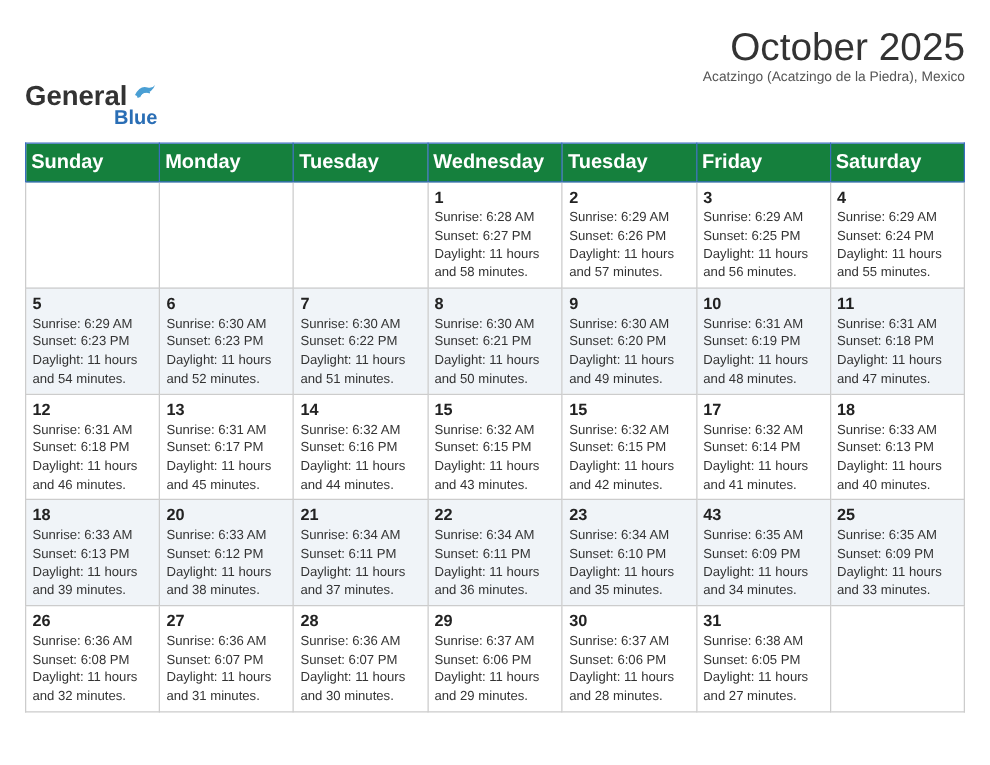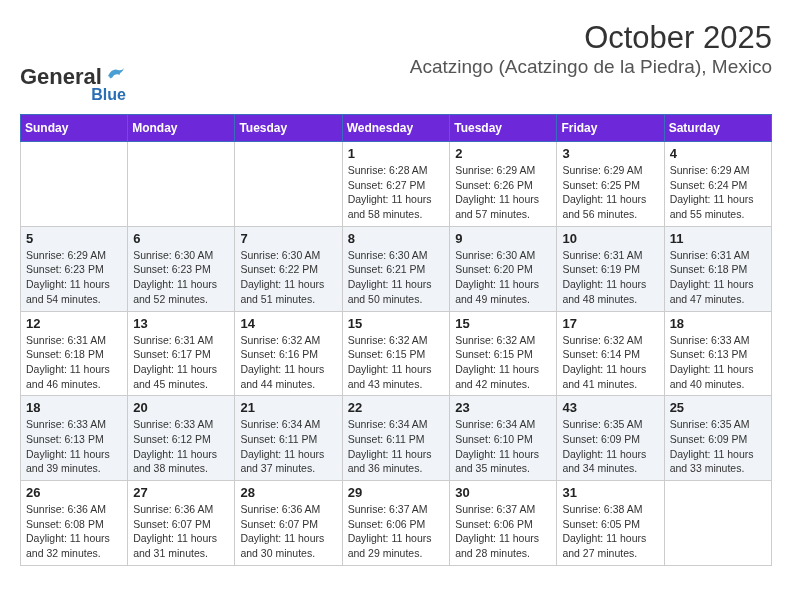--- a/index.html
+++ b/index.html
@@ -24,34 +24,34 @@
     }
     .title-area {
       text-align: right;
     }
     .month-title {
       font-size: 31px;
       color: #333;
       font-weight: normal;
     }
     .location-title {
-      font-size: 19px;
+      font-size: 11px;
       color: #555;
     }
     .calendar-table {
       width: 100%;
       border-collapse: collapse;
       font-size: 11px;
     }
     .calendar-table th {
-      background-color: #6d28d9;
+      background-color: #15803d;
       color: #fff;
       padding: 6px 4px;
       text-align: left;
-      font-size: 12px;
+      font-size: 16px;
       font-weight: bold;
       border: 1px solid #3a6dbf;
     }
     .calendar-table td {
       border: 1px solid #ccc;
       vertical-align: top;
       padding: 4px 5px;
       width: 108px;
       min-height: 80px;
       background: #fff;

